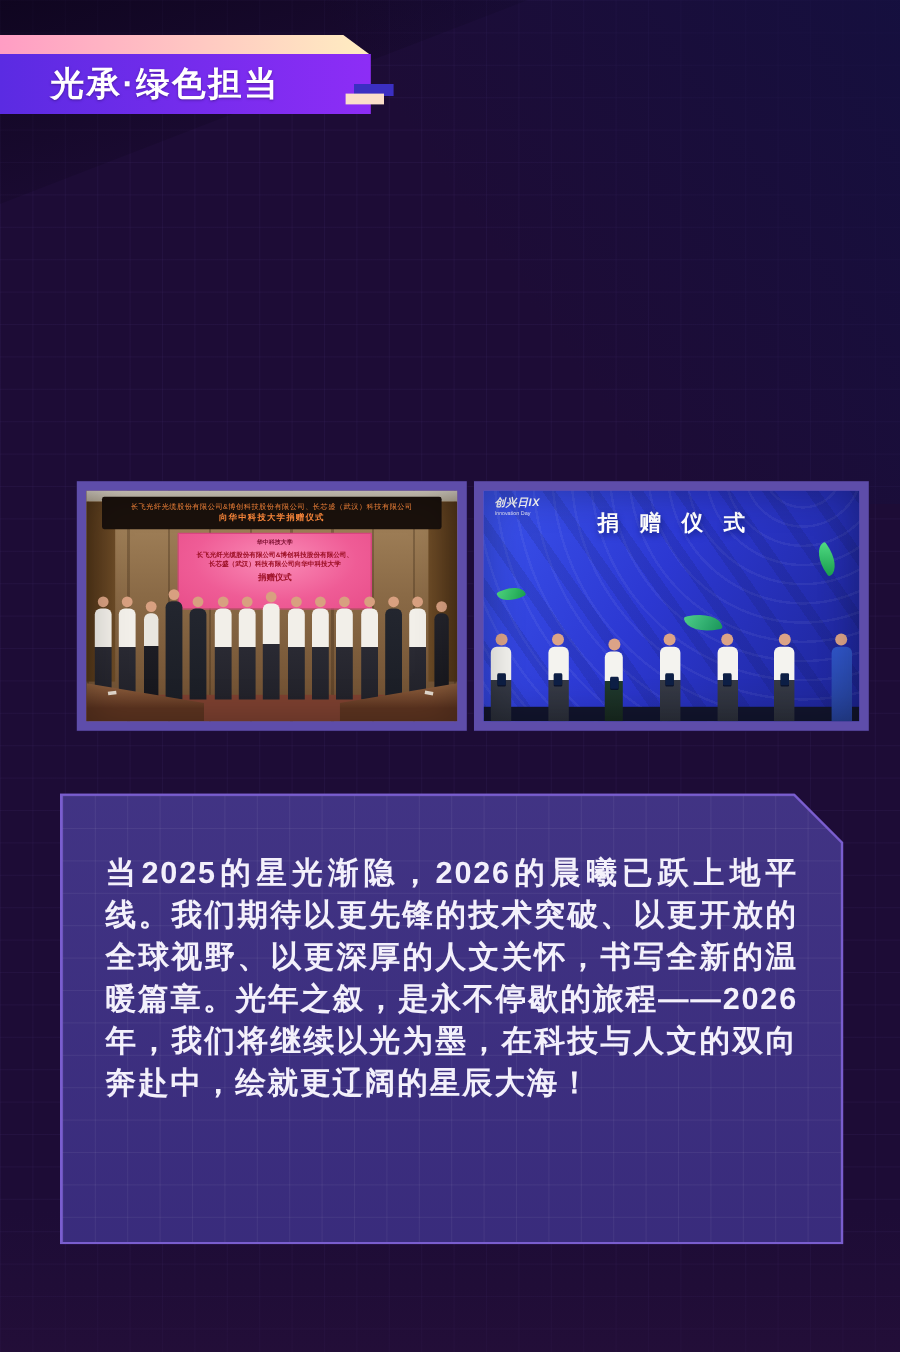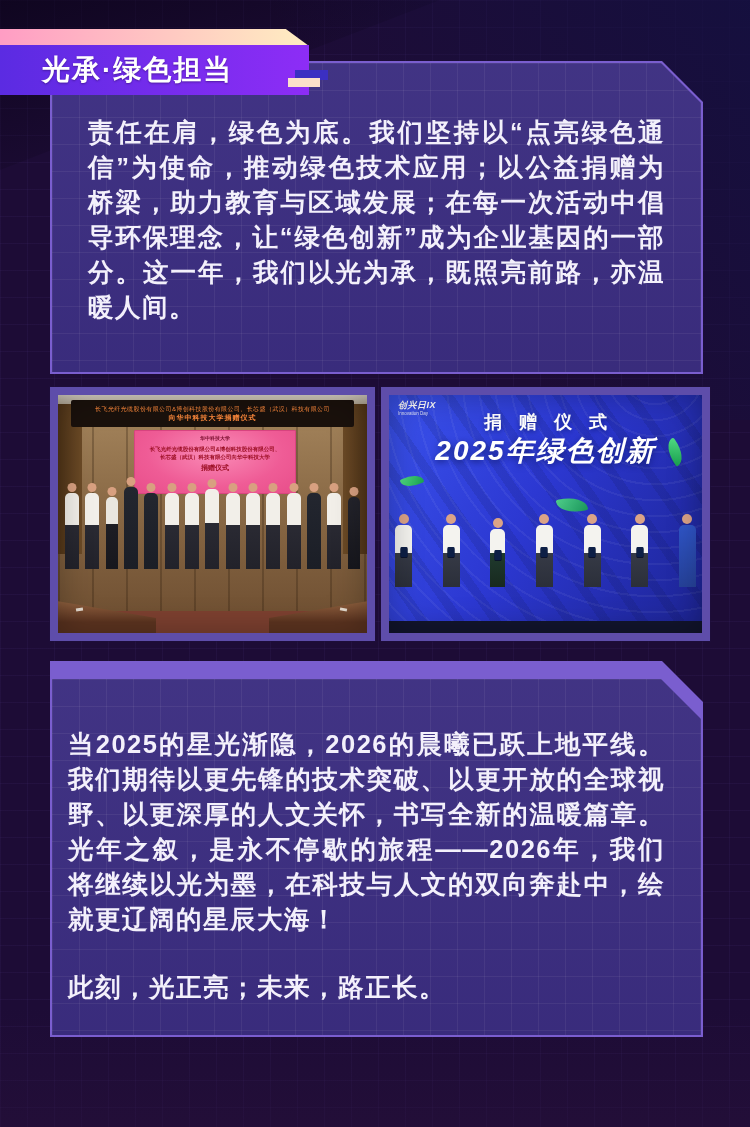--- a/index.html
+++ b/index.html
@@ -40,27 +40,27 @@
   .card-inner{position:absolute;inset:2px;
     background-color:#3b2d80;
     background-image:
       linear-gradient(180deg,rgba(255,255,255,0.03),rgba(0,0,0,0.03)),
       linear-gradient(rgba(255,255,255,0.06) 1px, transparent 1px),
       linear-gradient(90deg, rgba(255,255,255,0.06) 1px, transparent 1px);
     background-size:100% 100%,27px 27px,27px 27px;
     clip-path:polygon(0 0,calc(100% - 40px) 0,100% 40px,100% 100%,0 100%);
     box-sizing:border-box;}
   .card1 .card-inner{padding:52px 36px 0 36px;}
-  .card2 .card-inner{padding:48px 36px 0 16px;margin-top:16px;}
+  .card2 .card-inner{padding:48px 36px 0 36px;}
   .body-text{margin:0;color:#f3f0fb;font-size:25.5px;line-height:35px;
     font-weight:600;letter-spacing:1.5px;text-align:justify;}
   .card2 .body-text.second{margin-top:33px;}
 
   
-  .frame{position:absolute;top:385px;height:254px;margin:2px;background:#5e4daa;
+  .frame{position:absolute;top:385px;height:208px;margin:16px;background:#5e4daa;
     box-shadow:0 0 0 1px rgba(30,15,60,0.6);}
   .frame-left{left:48px;width:325px;}
   .frame-right{left:379px;width:329px;}
   .photo{position:absolute;inset:8px;overflow:hidden;}
   .photo::after{content:"";position:absolute;inset:0;
     box-shadow:inset 0 0 34px rgba(0,0,0,0.3);pointer-events:none;}
 
   
   .photo-left{background:
       repeating-linear-gradient(90deg,rgba(45,28,12,0.28) 0 2px,rgba(0,0,0,0) 2px 34px),
@@ -158,25 +158,20 @@
 
   <header class="badge">
     <div class="badge-bar"></div>
     <div class="deco deco-blue"></div>
     <div class="deco deco-cream"></div>
     <div class="badge-body">
       <h1 class="badge-title">光承·绿色担当</h1>
     </div>
   </header>
 
-  <section class="card card1">
-    <div class="card-inner">
-      <p class="body-text">责任在肩，绿色为底。我们坚持以“点亮绿色通信”为使命，推动绿色技术应用；以公益捐赠为桥梁，助力教育与区域发展；在每一次活动中倡导环保理念，让“绿色创新”成为企业基因的一部分。这一年，我们以光为承，既照亮前路，亦温暖人间。</p>
-    </div>
-  </section>
 
   <figure class="frame frame-left">
     <div class="photo photo-left">
       <div class="pl-ceiling"></div>
       <div class="pl-col-l"></div>
       <div class="pl-col-r"></div>
       <div class="pl-banner">
         <div class="l1">长飞光纤光缆股份有限公司&amp;博创科技股份有限公司、长芯盛（武汉）科技有限公司</div>
         <div class="l2">向华中科技大学捐赠仪式</div>
       </div>
@@ -212,36 +207,34 @@
   </figure>
 
   <figure class="frame frame-right">
     <div class="photo photo-right">
       <div class="pr-streaks"></div>
       <div class="pr-logo">
         <div class="main">创兴日IX</div>
         <div class="sub">Innovation Day</div>
       </div>
       <div class="pr-t1">捐赠仪式</div>
-      <div class="pr-t2">2025年绿色创新</div>
       <div class="leaf leaf1"></div>
       <div class="leaf leaf2"></div>
       <div class="leaf leaf3"></div>
       <div class="pr-stage"></div>
       <div class="people-right">
         <span class="pR"></span>
         <span class="pR"></span>
         <span class="pR"></span>
         <span class="pR"></span>
         <span class="pR"></span>
         <span class="pR"></span>
         <span class="pR"></span>
       </div>
     </div>
   </figure>
 
   <section class="card card2">
     <div class="card-inner">
       <p class="body-text">当2025的星光渐隐，2026的晨曦已跃上地平线。我们期待以更先锋的技术突破、以更开放的全球视野、以更深厚的人文关怀，书写全新的温暖篇章。光年之叙，是永不停歇的旅程——2026年，我们将继续以光为墨，在科技与人文的双向奔赴中，绘就更辽阔的星辰大海！</p>
-      <p class="body-text second">此刻，光正亮；未来，路正长。</p>
     </div>
   </section>
 </div>
 
 </body></html>

